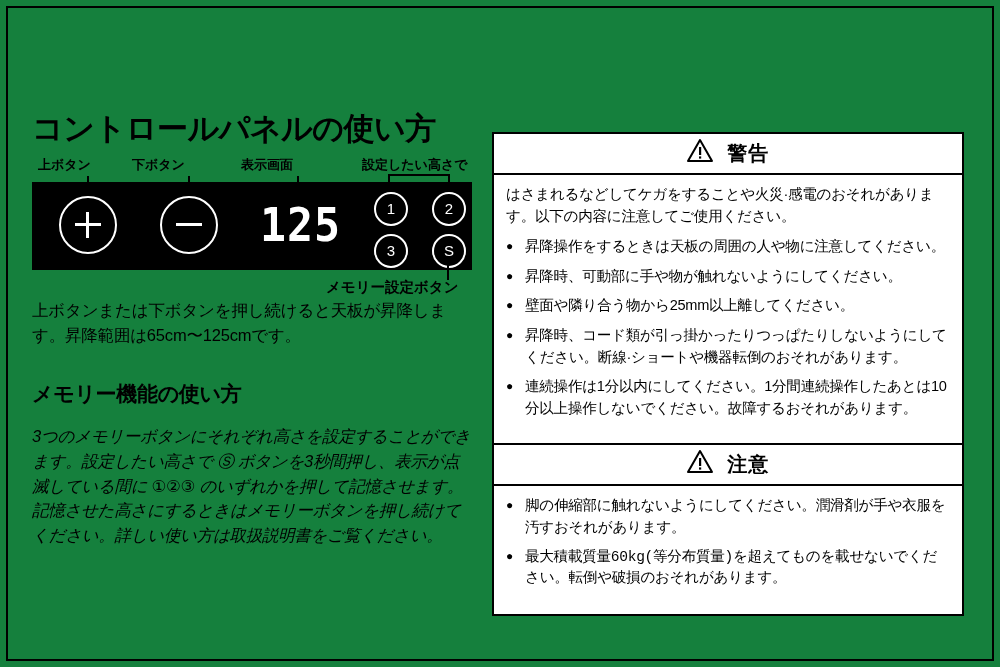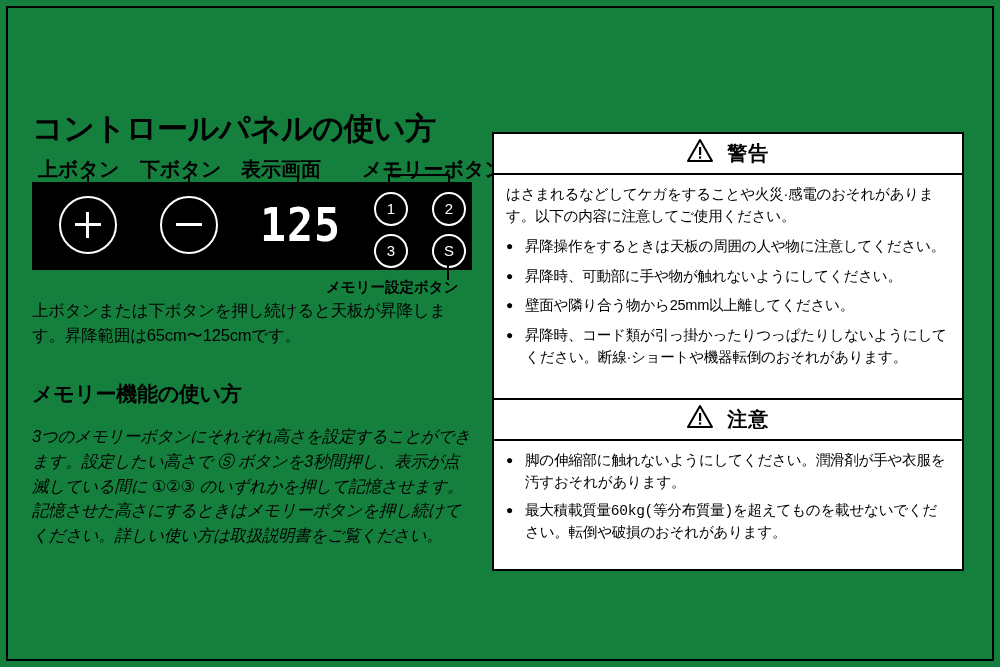--- a/index.html
+++ b/index.html
@@ -48,26 +48,26 @@
   }
 
   
   .callout-row {
     position: relative;
     height: 30px;
     width: 440px;
   }
   .callout {
     position: absolute;
-    font-size: 20px;
+    font-size: 13px;
     font-weight: bold;
     white-space: nowrap;
   }
   .c-up    { left: 6px;   top: 4px; }
-  .c-down  { left: 108px; top: 4px; }
+  .c-down  { left: 100px; top: 4px; }
   .c-disp  { left: 209px; top: 4px; font-family: Liberation Serif, serif; }
   .c-mem   { left: 330px; top: 4px; }
 
   
   .leader {
     position: absolute;
     width: 2px;
     background: #000;
   }
 
@@ -250,21 +250,21 @@
   <div class="frame-border"></div>
 
   <div class="left-col">
 
     <h1 class="main-heading">コントロールパネルの使い方</h1>
 
     <div class="callout-row">
       <div class="callout c-up">上ボタン</div>
       <div class="callout c-down">下ボタン</div>
       <div class="callout c-disp">表示画面</div>
-      <div class="callout c-mem">メモリーボタン</div>
+      <div class="callout c-mem">設定したい高さで</div>
 
       <div class="leader" style="left:55px; top:24px; height:14px;"></div>
       <div class="leader" style="left:156px; top:24px; height:14px;"></div>
       <div class="leader" style="left:265px; top:24px; height:14px;"></div>
       <div class="mem-bracket" style="top:22px;"></div>
     </div>
 
     <div class="panel-wrap">
       <div class="panel"></div>
 
@@ -307,20 +307,21 @@
       </span>
       <span>警告</span>
     </div>
 
     <div class="box-body">
       <p class="lead-line">はさまれるなどしてケガをすることや火災·感電のおそれがあります。以下の内容に注意してご使用ください。</p>
       <div class="bullet">昇降操作をするときは天板の周囲の人や物に注意してください。</div>
       <div class="bullet">昇降時、可動部に手や物が触れないようにしてください。</div>
       <div class="bullet">壁面や隣り合う物から25mm以上離してください。</div>
       <div class="bullet">昇降時、コード類が引っ掛かったりつっぱたりしないようにしてください。断線·ショートや機器転倒のおそれがあります。</div>
+      <div class="bullet" style="margin-bottom:2px;">連続操作は1分以内にしてください。1分間連続操作したあとは10分以上操作しないでください。故障するおそれがあります。</div>
     </div>
 
     <div class="divider"></div>
 
     <div class="box-title" style="border-bottom:2px solid #000;">
       <span class="warn-tri">
         <svg width="26" height="23" viewBox="0 0 26 23" aria-hidden="true">
           <polygon points="13,1 25,22 1,22" fill="none" stroke="#000" stroke-width="2" stroke-linejoin="round"></polygon>
           <rect x="12" y="8" width="2.2" height="8" fill="#000"></rect>
           <rect x="12" y="17.4" width="2.2" height="2.2" fill="#000"></rect>

